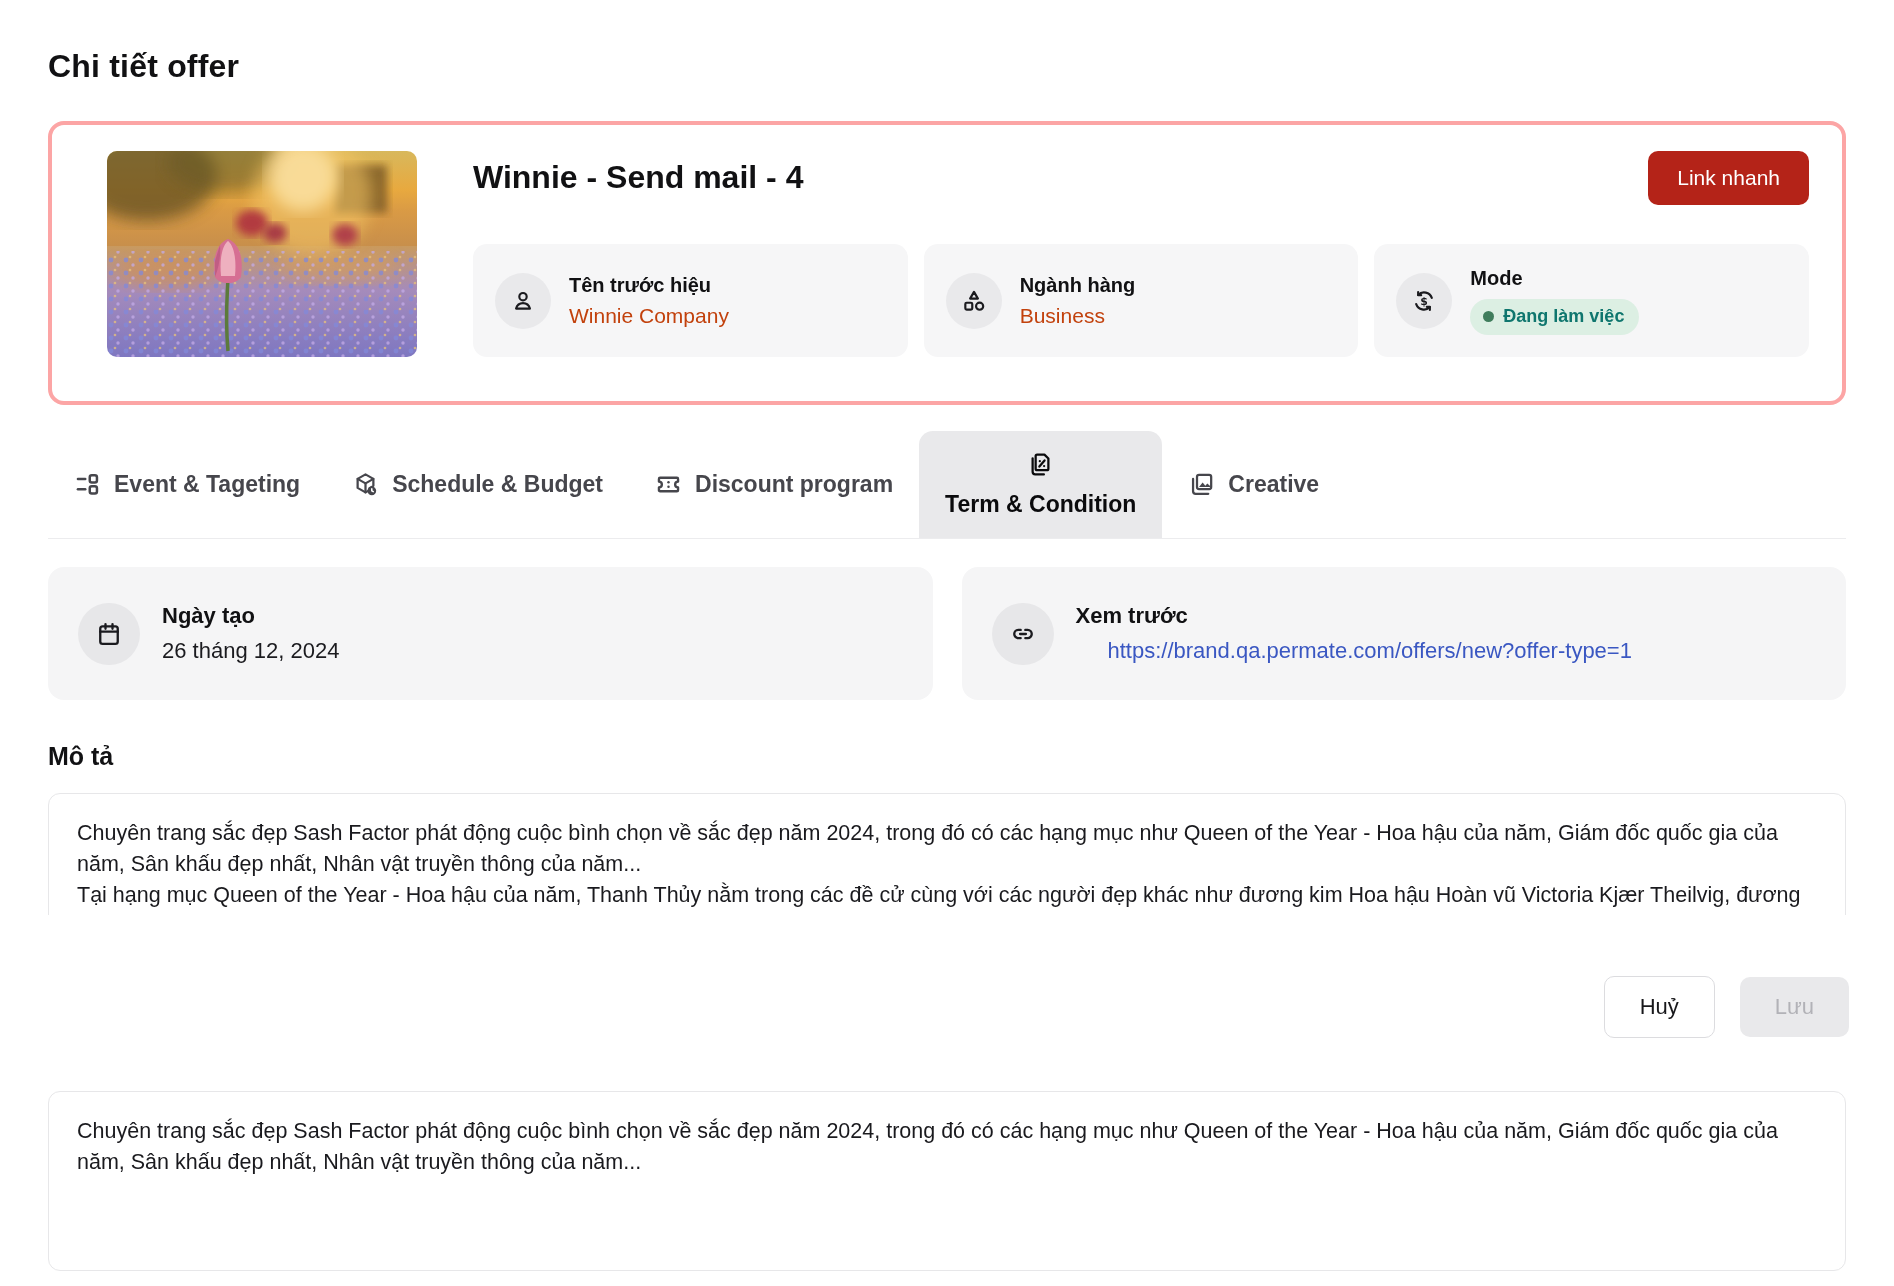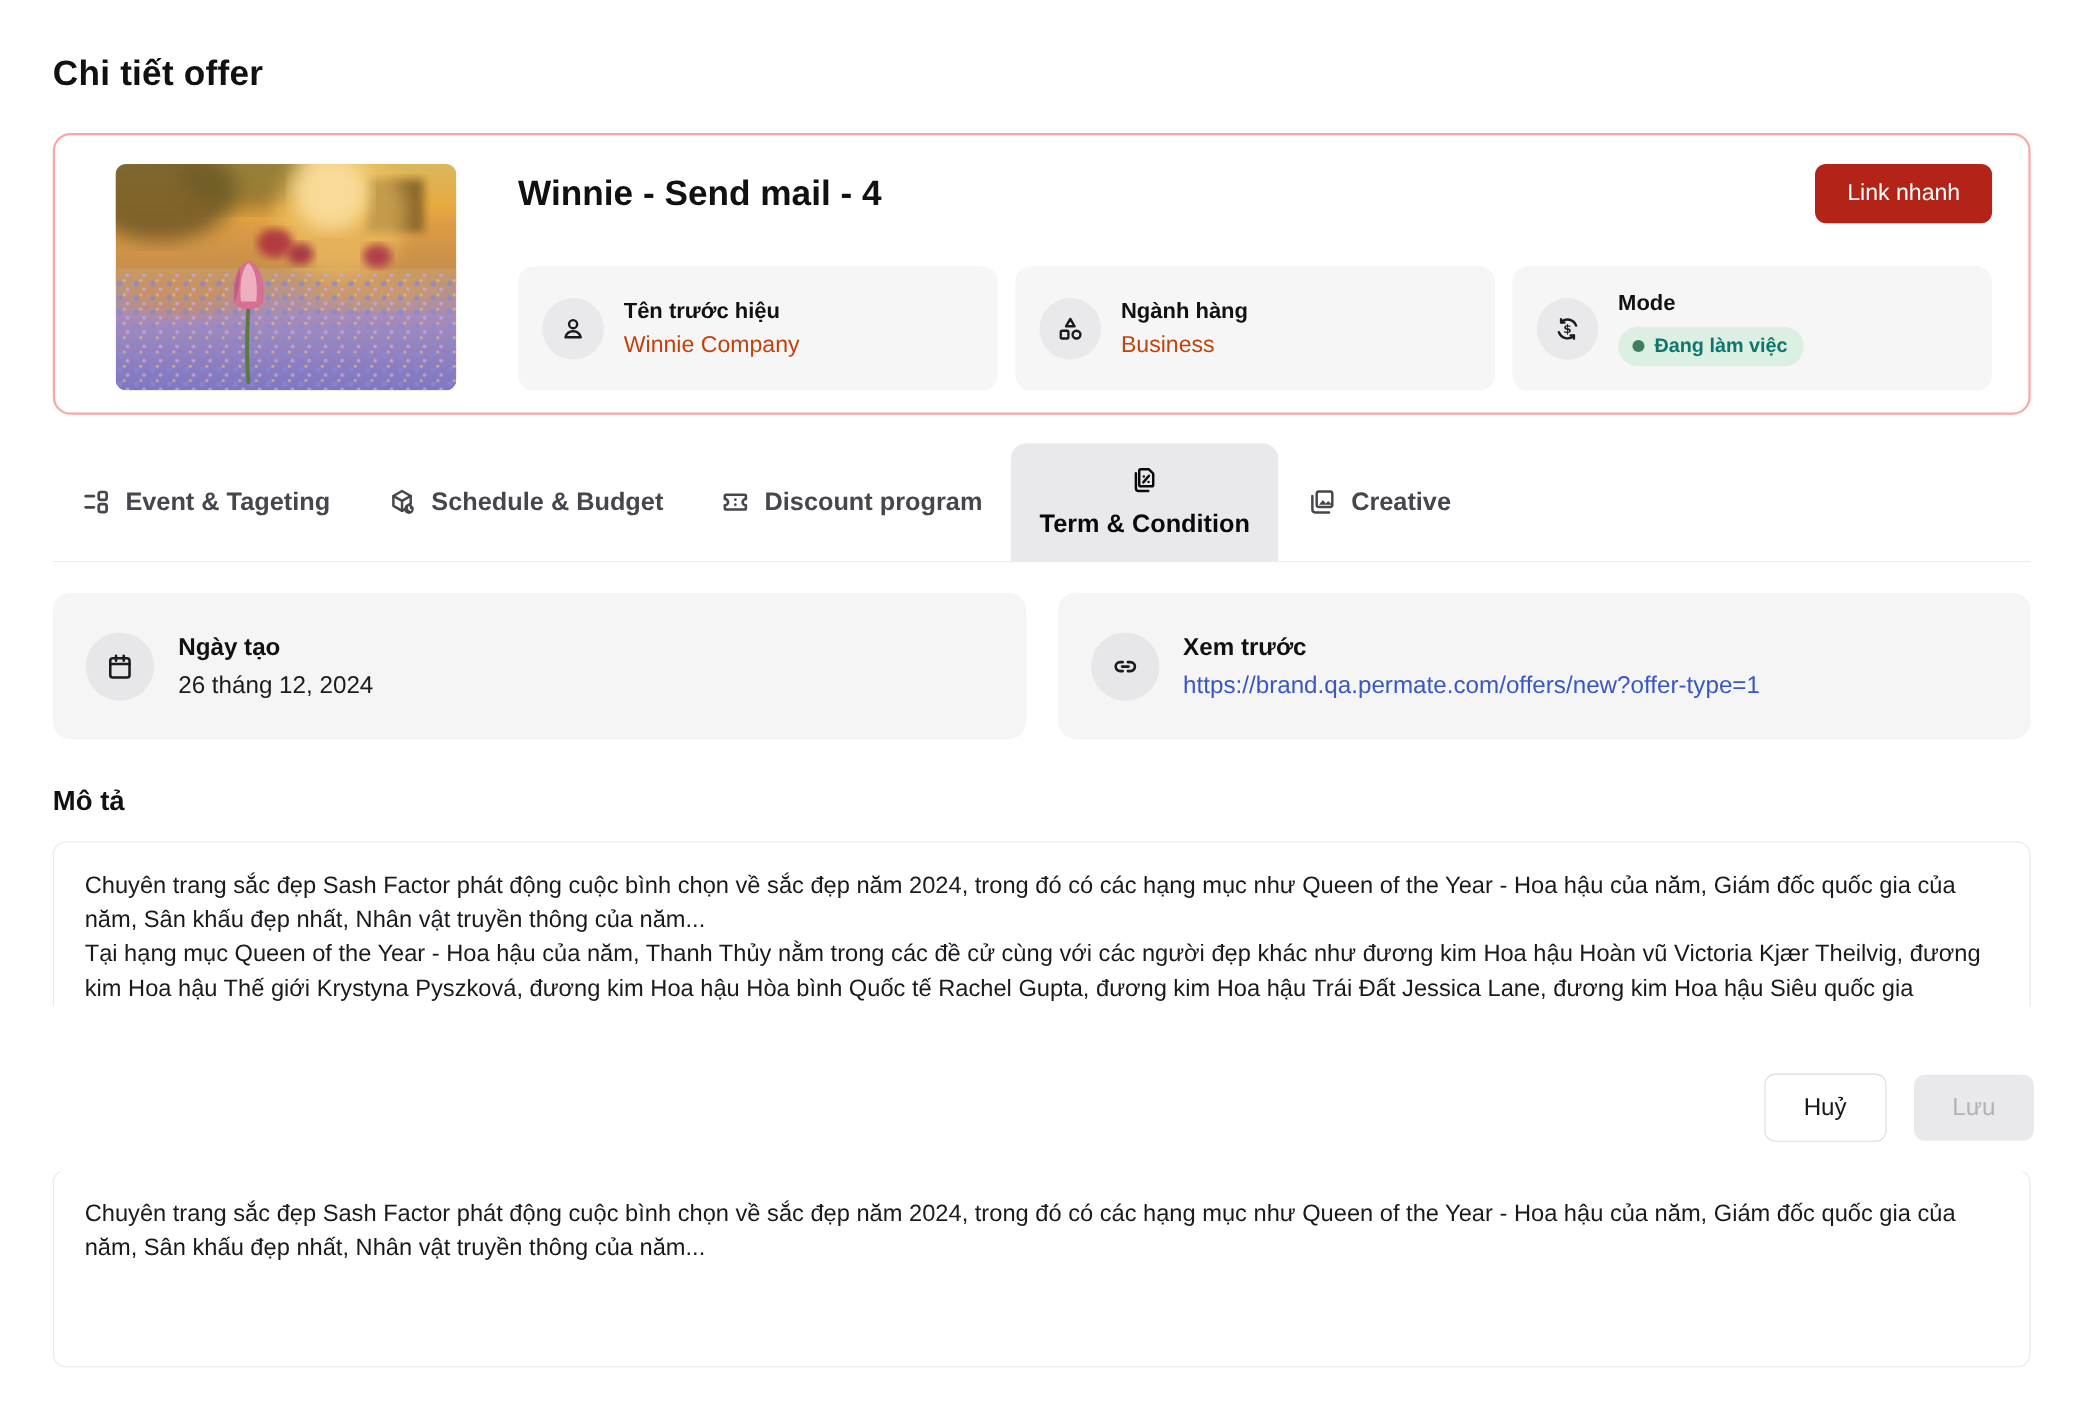--- a/index.html
+++ b/index.html
@@ -3,22 +3,22 @@
 <meta charset="utf-8">
 <style>
   * { margin:0; padding:0; box-sizing:border-box; }
   html,body { width:1894px; height:1286px; background:#fff; overflow:hidden;
     font-family:"Liberation Sans","DejaVu Sans",sans-serif; color:#111113; }
   .page { position:relative; width:1894px; height:1065px; padding:0 48px; }
 
   .page-title { font-size:32px; font-weight:700; padding-top:48px; letter-spacing:.2px; }
 
   
-  .offer-card { margin-top:36px; border:2px solid #fca5a5; border-radius:16px;
-    padding:26px 33px 20px 55px; display:flex; gap:56px; }
+  .offer-card { margin-top:36px; border:4px solid #fca5a5; border-radius:16px;
+    padding:26px 33px 44px 55px; display:flex; gap:56px; }
   .offer-thumb { width:310px; height:206px; border-radius:10px; overflow:hidden; flex:none; }
   .offer-thumb svg { display:block; }
   .offer-main { flex:1; display:flex; flex-direction:column; justify-content:space-between; }
   .offer-head { display:flex; align-items:flex-start; justify-content:space-between; }
   .offer-title { font-size:32px; font-weight:700; margin-top:8px; }
   .btn-quicklink { background:#b42318; color:#fff; border:none; border-radius:10px;
     font-size:21px; font-weight:500; padding:15px 29px; cursor:pointer;
     font-family:inherit; }
   .info-row { display:flex; gap:16px; margin-top:24px; }
   .info-box { flex:1; background:#f6f6f7; border-radius:14px; padding:20px 22px;
@@ -42,21 +42,21 @@
 
   
   .meta-row { display:flex; gap:29px; margin-top:28px; }
   .meta-box { flex:1; background:#f5f5f6; border-radius:16px; padding:26px 30px;
     display:flex; align-items:center; gap:22px; min-height:133px; }
   .meta-circle { width:62px; height:62px; border-radius:50%; background:#e7e7e9;
     display:flex; align-items:center; justify-content:center; flex:none; }
   .meta-circle svg { width:28px; height:28px; }
   .meta-label { font-size:22px; font-weight:700; margin-bottom:9px; }
   .meta-value { font-size:22px; color:#1b1b1f; }
-  .meta-link { font-size:22px; color:#3a57c2; text-decoration:none; }
+  .meta-link { font-size:22px; color:#3a57c2; text-decoration:none;margin-left:32px; }
 
   
   .section-title { font-size:25px; font-weight:700; margin-top:42px; }
   .text-panel { margin-top:22px; border:1px solid #e7e7e9; border-radius:12px;
     padding:24px 28px; font-size:21.5px; line-height:31px; color:#1a1a1e; }
   .text-panel p + p { margin-top:0; }
 
   
   .footer-bar { position:absolute; left:0; right:0; bottom:0; height:150px; background:#fff;
     display:flex; justify-content:flex-end; align-items:center; gap:25px;

